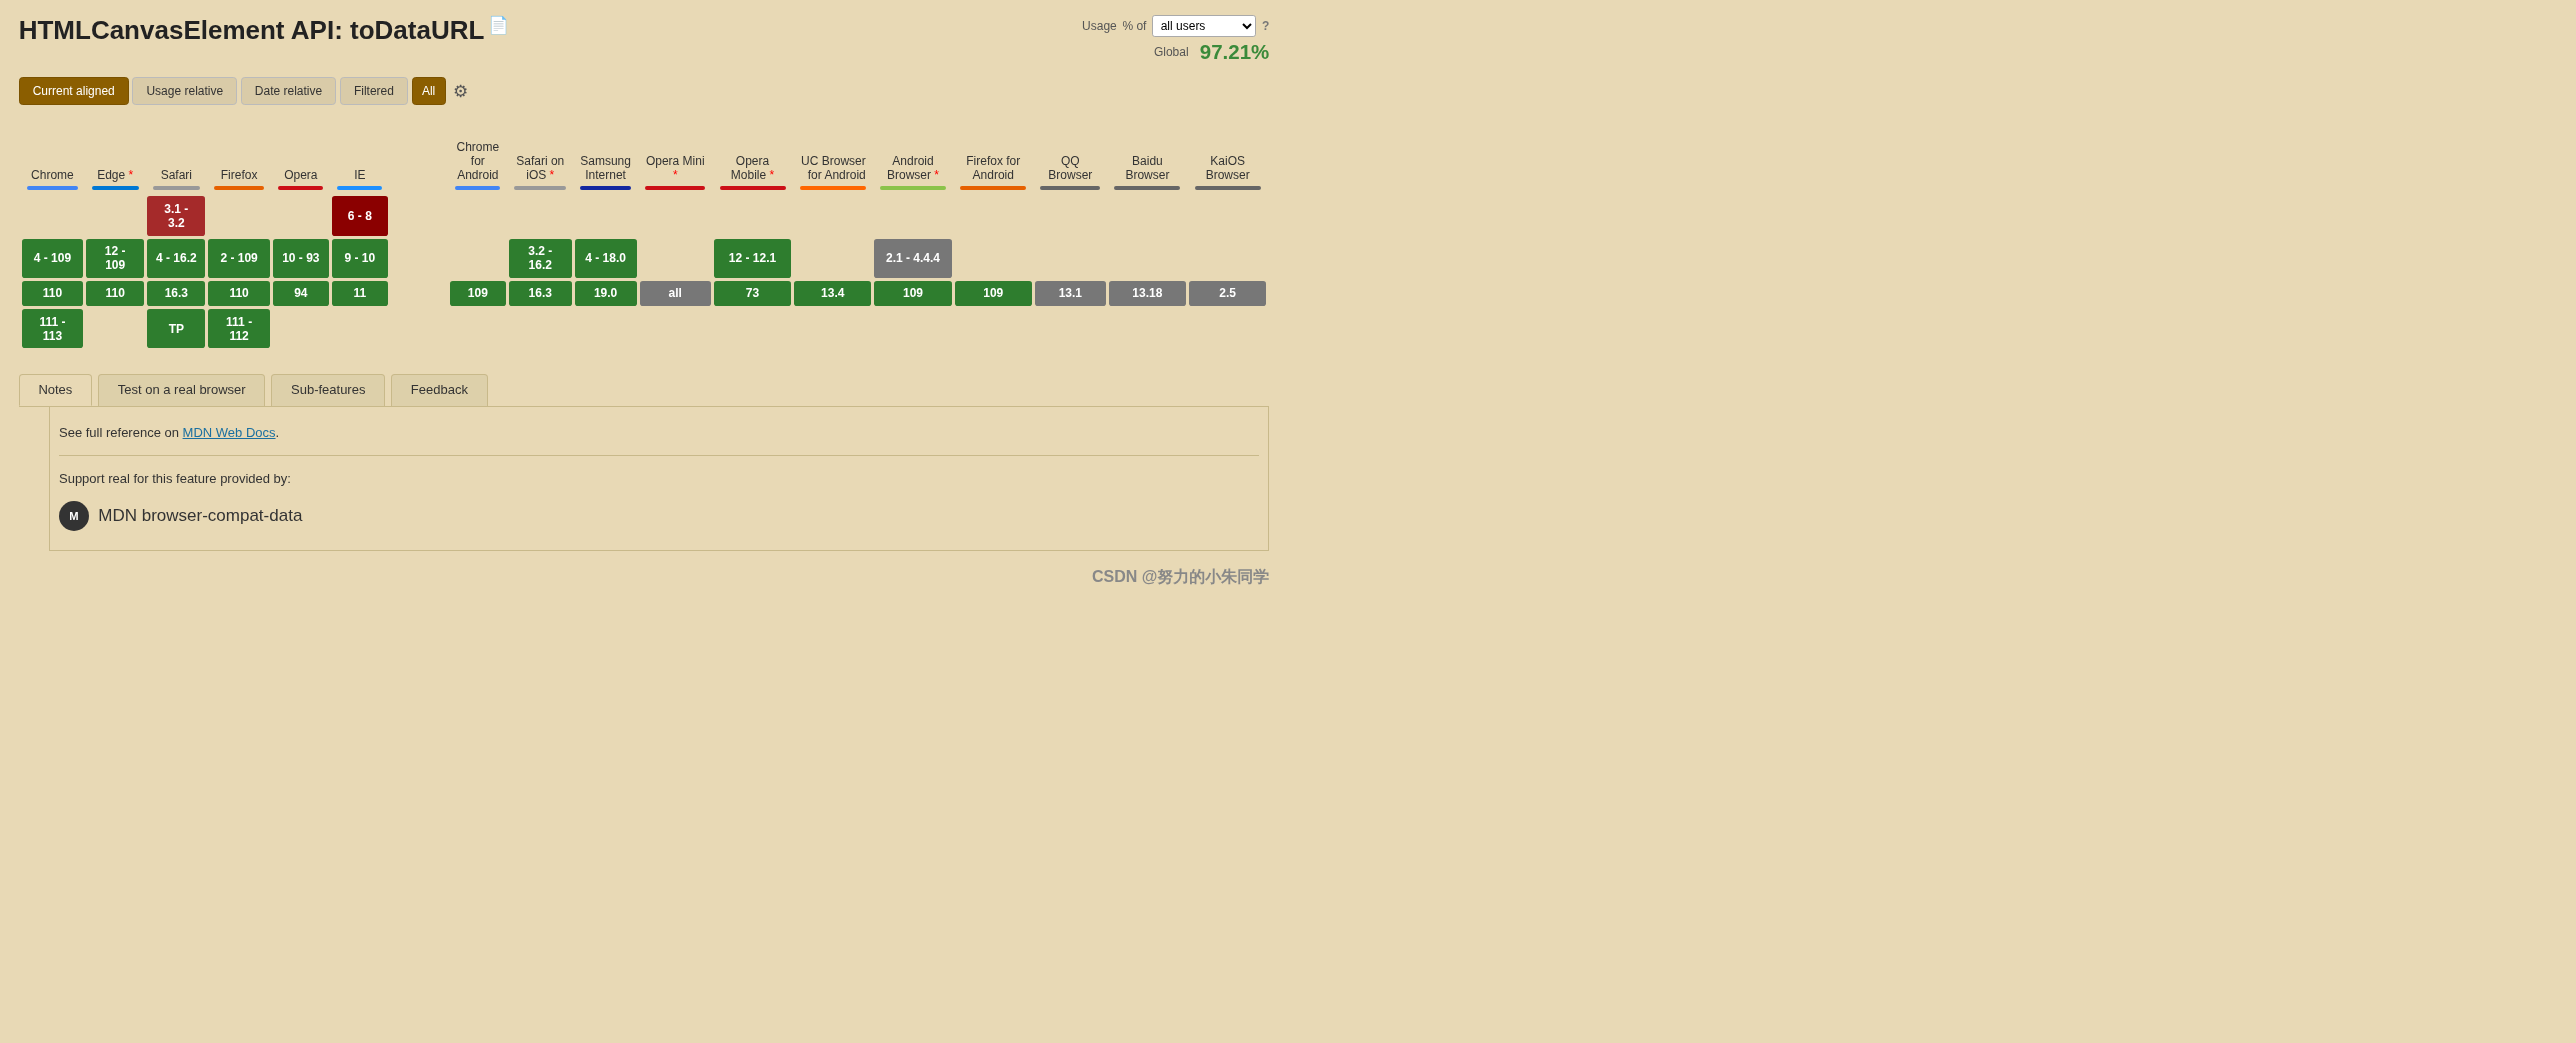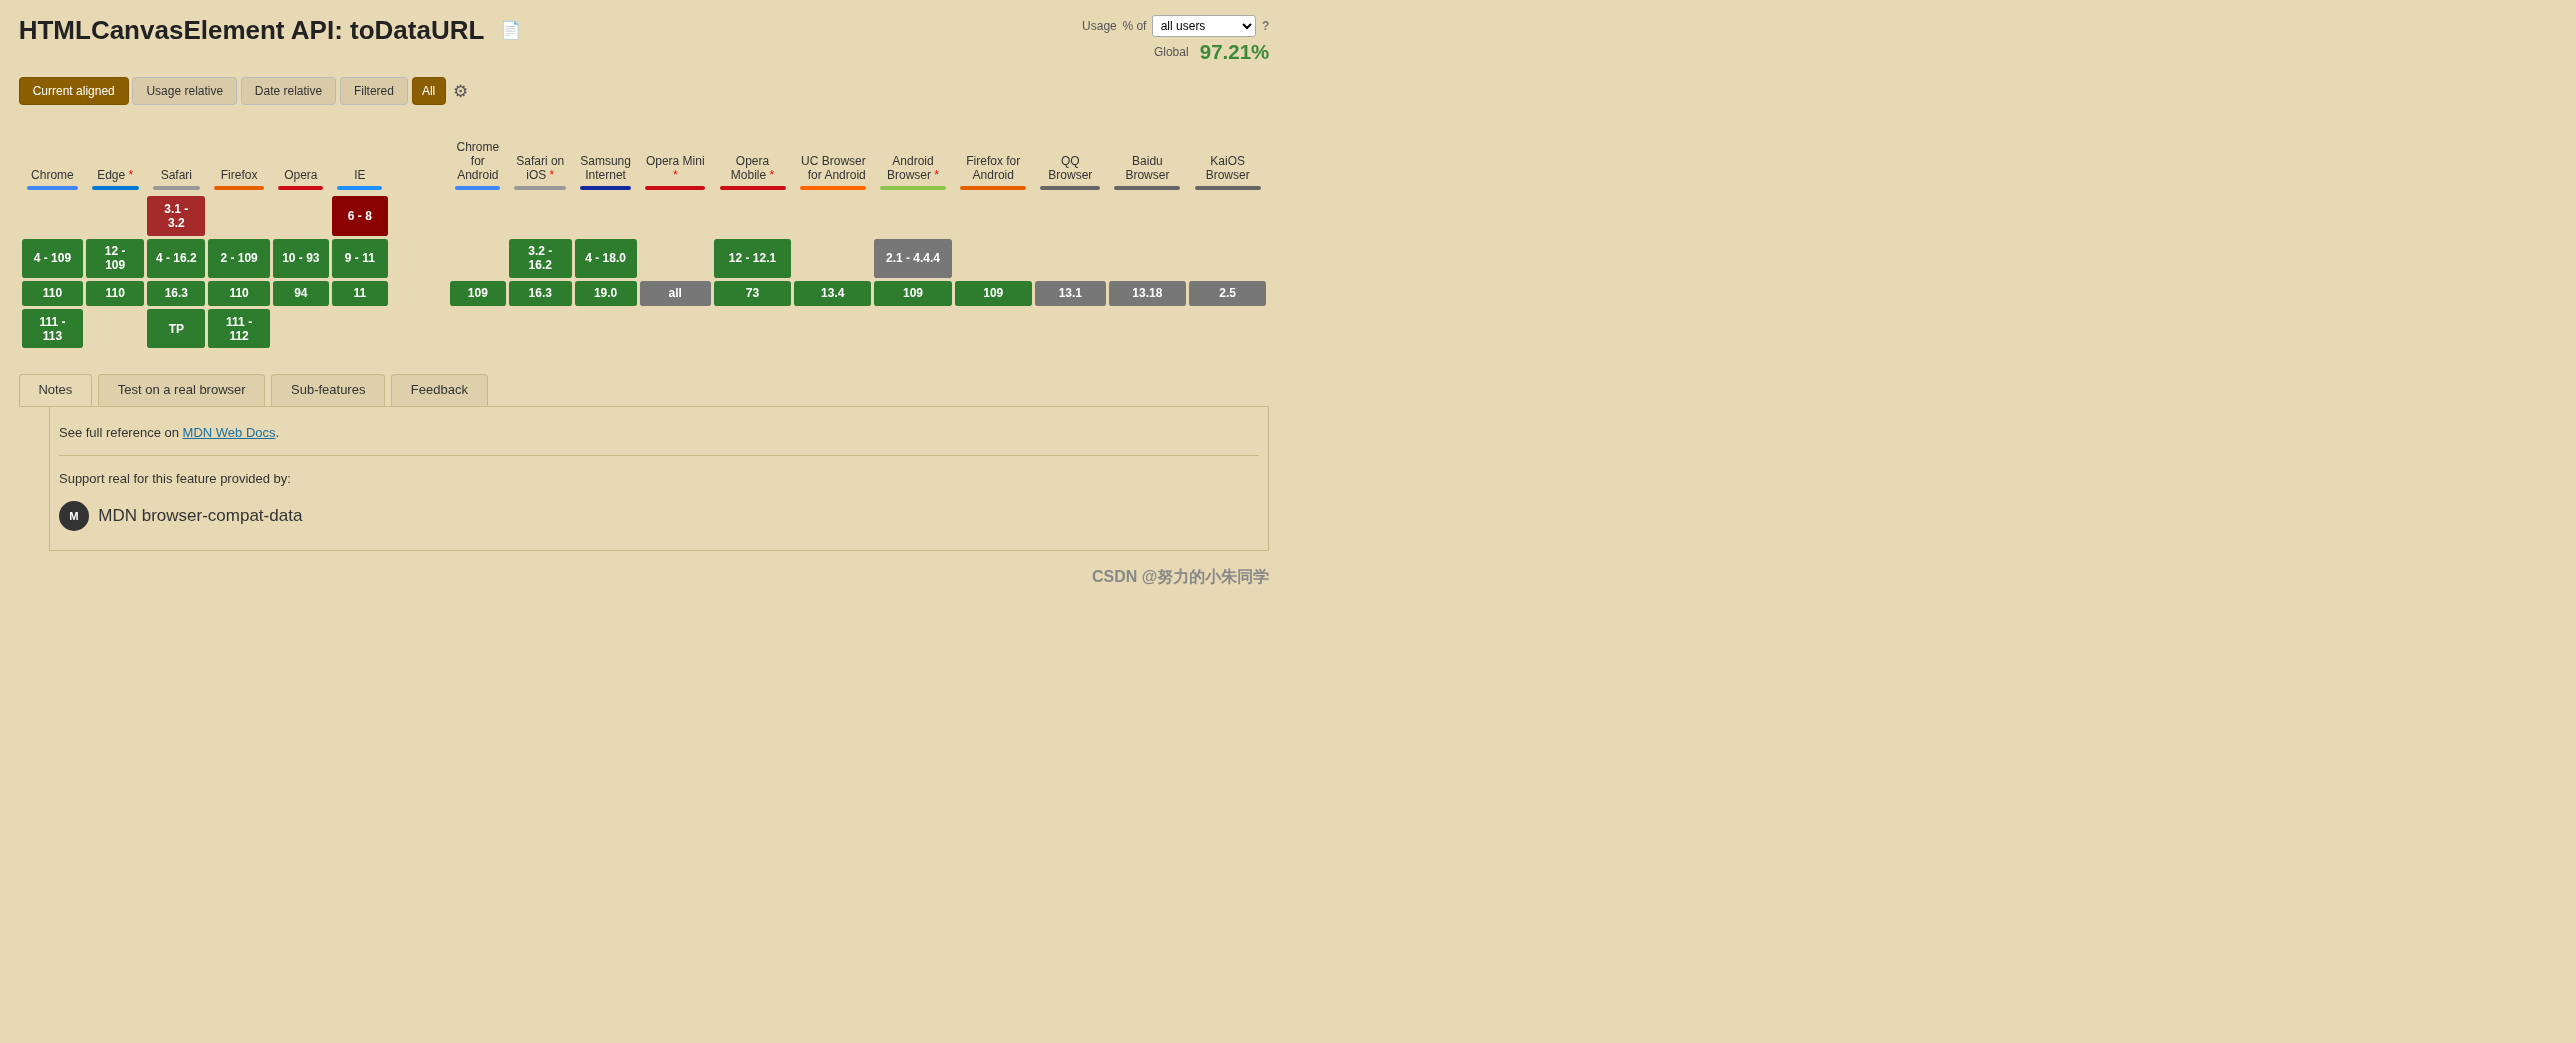--- a/index.html
+++ b/index.html
@@ -18,22 +18,21 @@
       display: flex;
       justify-content: space-between;
       align-items: flex-start;
       margin-bottom: 13px;
     }
     .page-title {
       font-size: 26px;
       font-weight: bold;
       color: #222;
       display: flex;
-      align-items: center;
-      gap: 16px;
+      gap: 4px;
     }
     .page-title .doc-icon {
       font-size: 17px;
       color: #555;
       cursor: pointer;
     }
     .usage-info {
       text-align: right;
       font-size: 12px;
     }
@@ -352,21 +351,21 @@
           <td class="cell-empty"></td>
           <td class="cell-empty"></td>
         </tr>
 
         <tr>
           <td class="cell-green">4 - 109</td>
           <td class="cell-green">12 - 109</td>
           <td class="cell-green">4 - 16.2</td>
           <td class="cell-green">2 - 109</td>
           <td class="cell-green">10 - 93</td>
-          <td class="cell-green">9 - 11</td>
+          <td class="cell-green">9 - 10</td>
           <td class="cell-empty"></td>
           <td class="cell-empty"></td>
           <td class="cell-green">3.2 - 16.2</td>
           <td class="cell-green">4 - 18.0</td>
           <td class="cell-empty"></td>
           <td class="cell-green">12 - 12.1</td>
           <td class="cell-empty"></td>
           <td class="cell-gray">2.1 - 4.4.4</td>
           <td class="cell-empty"></td>
           <td class="cell-empty"></td>

